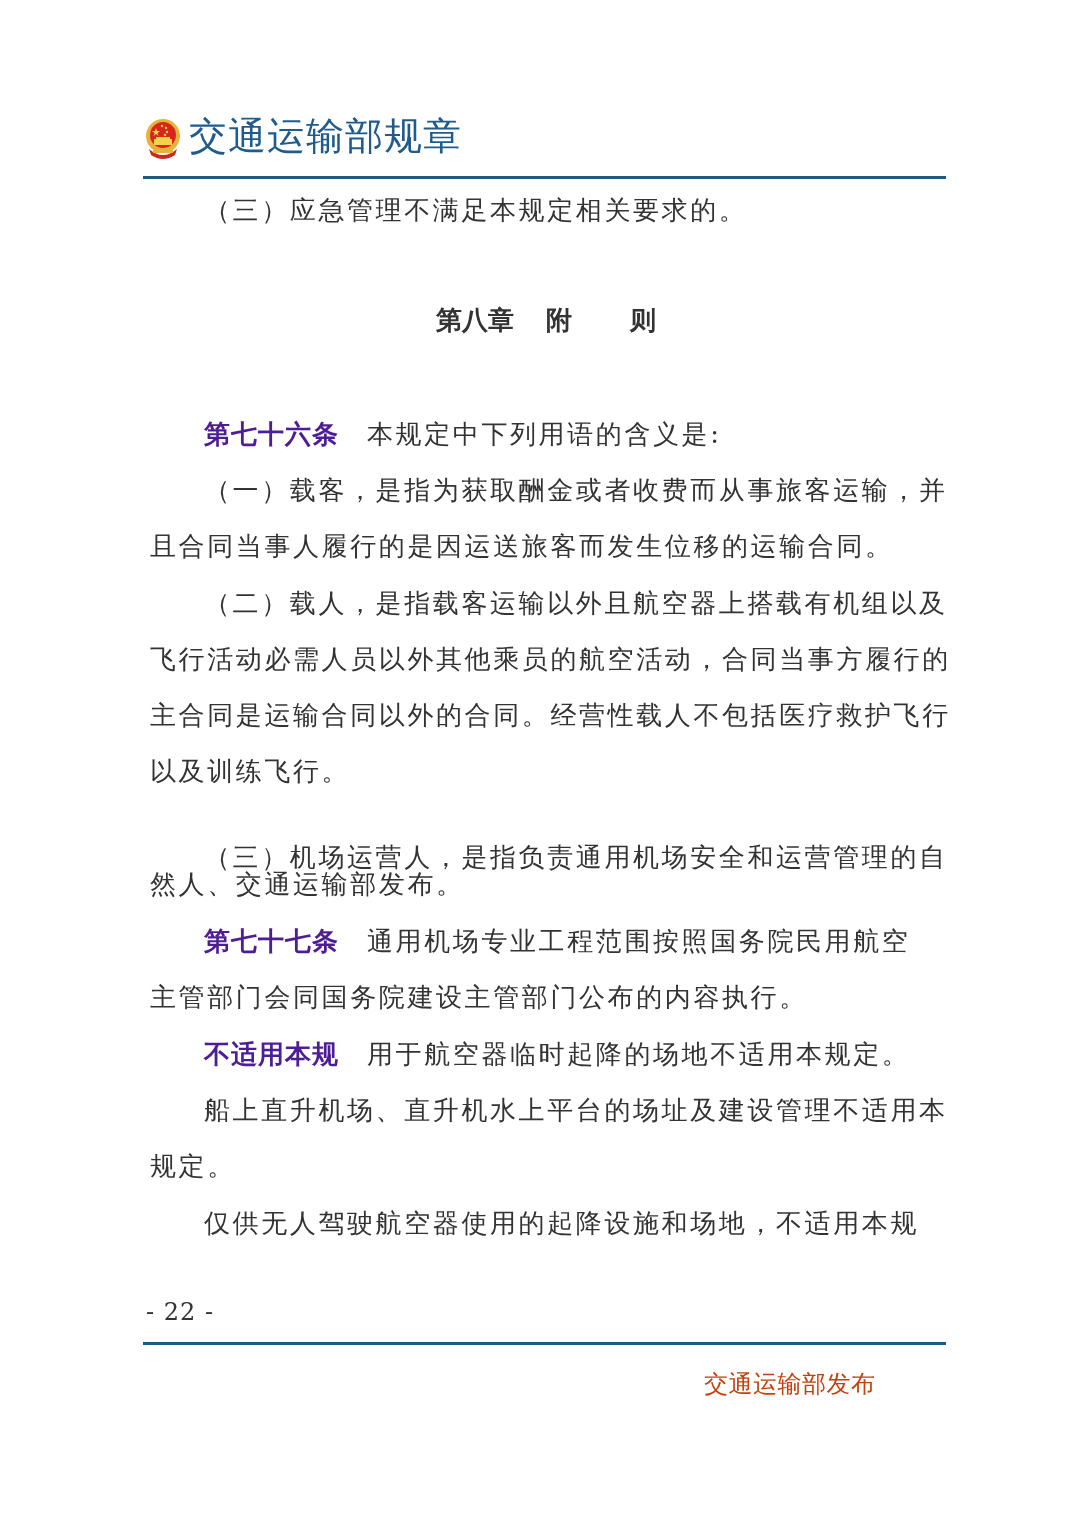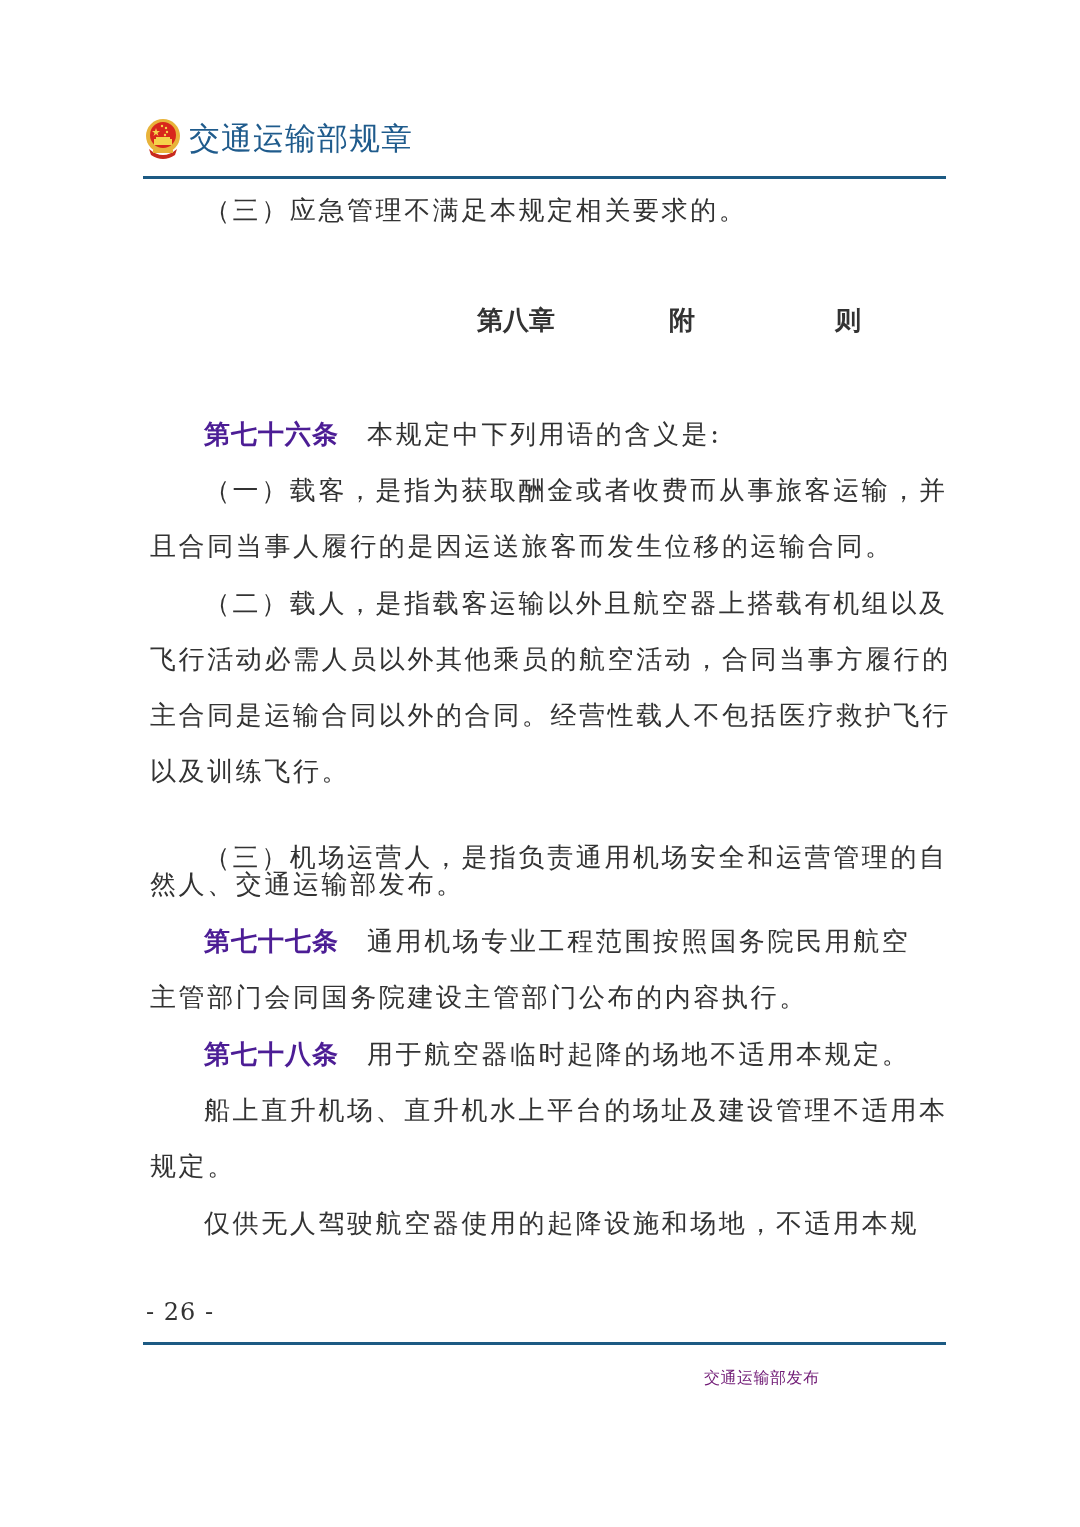--- a/index.html
+++ b/index.html
@@ -24,22 +24,22 @@
       align-items: center;
     }
     .emblem {
       width: 40px;
       height: 44px;
       position: relative;
       margin-right: 6px;
     }
     .emblem svg { display: block; }
     .header-title {
-      font-family: Liberation Serif, serif;
-      font-size: 31px;
+      font-family: Liberation Mono, monospace;
+      font-size: 38px;
       font-weight: normal;
       color: #1f5b8c;
       letter-spacing: 1px;
       line-height: 44px;
     }
     .rule {
       position: absolute;
       left: 143px;
       width: 803px;
       height: 3px;
@@ -67,21 +67,21 @@
     .chapter {
       position: absolute;
       left: 290px;
       font-family: "DejaVu Sans", "Liberation Sans", sans-serif;
       font-size: 26px;
       font-weight: bold;
       color: #333;
       line-height: 56px;
       white-space: nowrap;
     }
-    .chapter span { display: inline-block; margin-left: 41px; }
+    .chapter span { display: inline-block; }
     .art {
       font-family: "DejaVu Sans", "Liberation Sans", sans-serif;
       font-weight: bold;
       color: #4c1d95;
       letter-spacing: 1px;
       margin-right: 28px;
     }
     .pagenum {
       position: absolute;
       left: 146px;
@@ -89,22 +89,22 @@
       font-family: "DejaVu Serif", "Liberation Serif", serif;
       font-size: 24px;
       color: #333;
       letter-spacing: 1px;
     }
     .footer-pub {
       position: absolute;
       left: 704px;
       top: 1368px;
       font-family: "DejaVu Sans", "Liberation Sans", sans-serif;
-      font-size: 16px;
-      color: #701a75;
+      font-size: 24px;
+      color: #c2410c;
       letter-spacing: 0.5px;
     }
   </style>
 </head>
 <body>
 
 <div class="header">
   <div class="emblem">
     <svg width="40" height="44" viewBox="0 0 40 44">
       <circle cx="20" cy="19" r="17" fill="#e8b33a"></circle>
@@ -143,24 +143,24 @@
   <div class="line" style="top:561px;">以及训练飞行。</div>
   <div class="line indent" style="top:647px;">（三）机场运营人，是指负责通用机场安全和运营管理的自</div>
   <div class="line" style="top:674px;">然人、交通运输部发布。</div>
 
   <div class="line indent" style="top:731px;">
     <span class="art">第七十七条</span><span>通用机场专业工程范围按照国务院民用航空</span>
   </div>
   <div class="line" style="top:787px;">主管部门会同国务院建设主管部门公布的内容执行。</div>
 
   <div class="line indent" style="top:844px;">
-    <span class="art">第七十八条</span><span>用于航空器临时起降的场地不适用本规定。</span>
+    <span class="art">不适用本规</span><span>用于航空器临时起降的场地不适用本规定。</span>
   </div>
   <div class="line indent" style="top:900px;">船上直升机场、直升机水上平台的场址及建设管理不适用本</div>
   <div class="line" style="top:956px;text-align:right;">规定。</div>
   <div class="line indent" style="top:1013px;">仅供无人驾驶航空器使用的起降设施和场地，不适用本规</div>
 </div>
 
-<div class="pagenum">- 26 -</div>
+<div class="pagenum">- 22 -</div>
 
 <div class="rule bottom"></div>
 
 <div class="footer-pub">交通运输部发布</div>
 
 </body></html>

